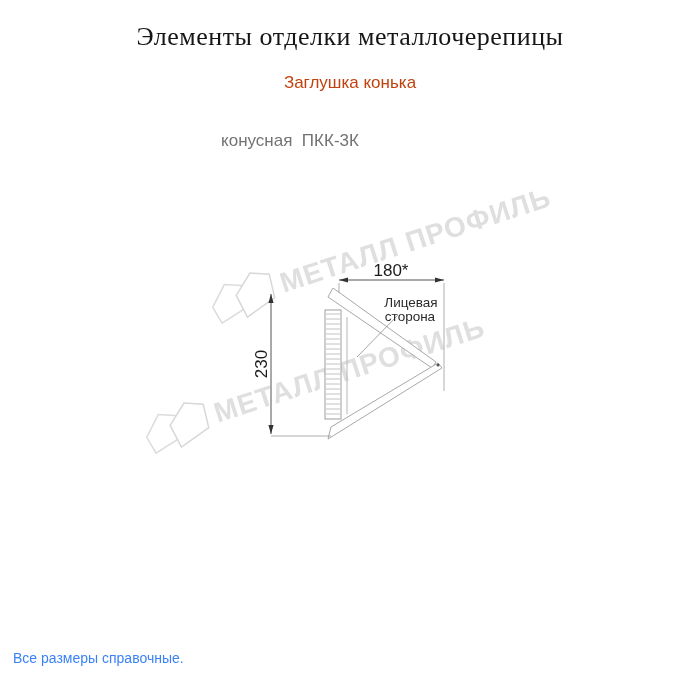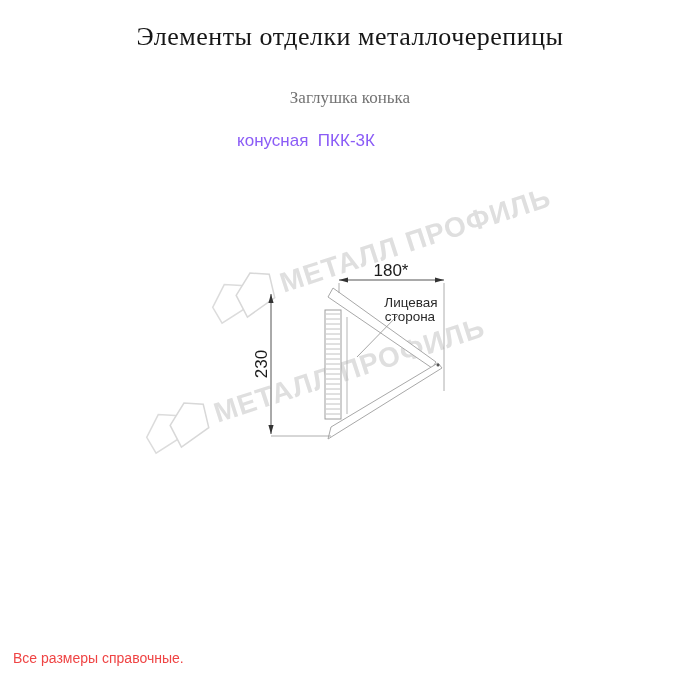--- a/index.html
+++ b/index.html
@@ -11,37 +11,36 @@
     font-family:"Liberation Sans", sans-serif;
   }
   .title{
     position:absolute;top:22px;left:0;width:700px;
     text-align:center;
     font-size:26px;font-weight:400;letter-spacing:0.5px;
     color:#161616;
     font-family:Liberation Serif, serif;
   }
   .subtitle{
-    position:absolute;top:88px;left:0;width:700px;
+    position:absolute;top:73px;left:0;width:700px;
     text-align:center;
     font-size:17px;line-height:20px;
-    color:#737373;
-    font-family:Liberation Serif, serif;
+    color:#c2410c;
   }
   .product-code{
-    position:absolute;top:131px;left:16px;width:580px;
+    position:absolute;top:131px;left:0;width:580px;
     text-align:center;
     font-size:17px;
-    color:#8b5cf6;
+    color:#737373;
     white-space:pre-wrap;
   }
   .footnotes{
     position:absolute;top:650px;left:13px;
     font-size:14px;line-height:16px;
-    color:#ef4444;
+    color:#3b82f6;
   }
   svg.drawing{position:absolute;top:0;left:0;}
   svg text{font-family:"Liberation Sans", sans-serif;}
   .dim-text{font-size:17px;fill:#1b1b1b;}
   .face-text{font-size:13.5px;fill:#2a2a2a;}
   .wm-text{font-size:28px;font-weight:700;letter-spacing:1px;}
 </style>
 </head>
 <body>
 

